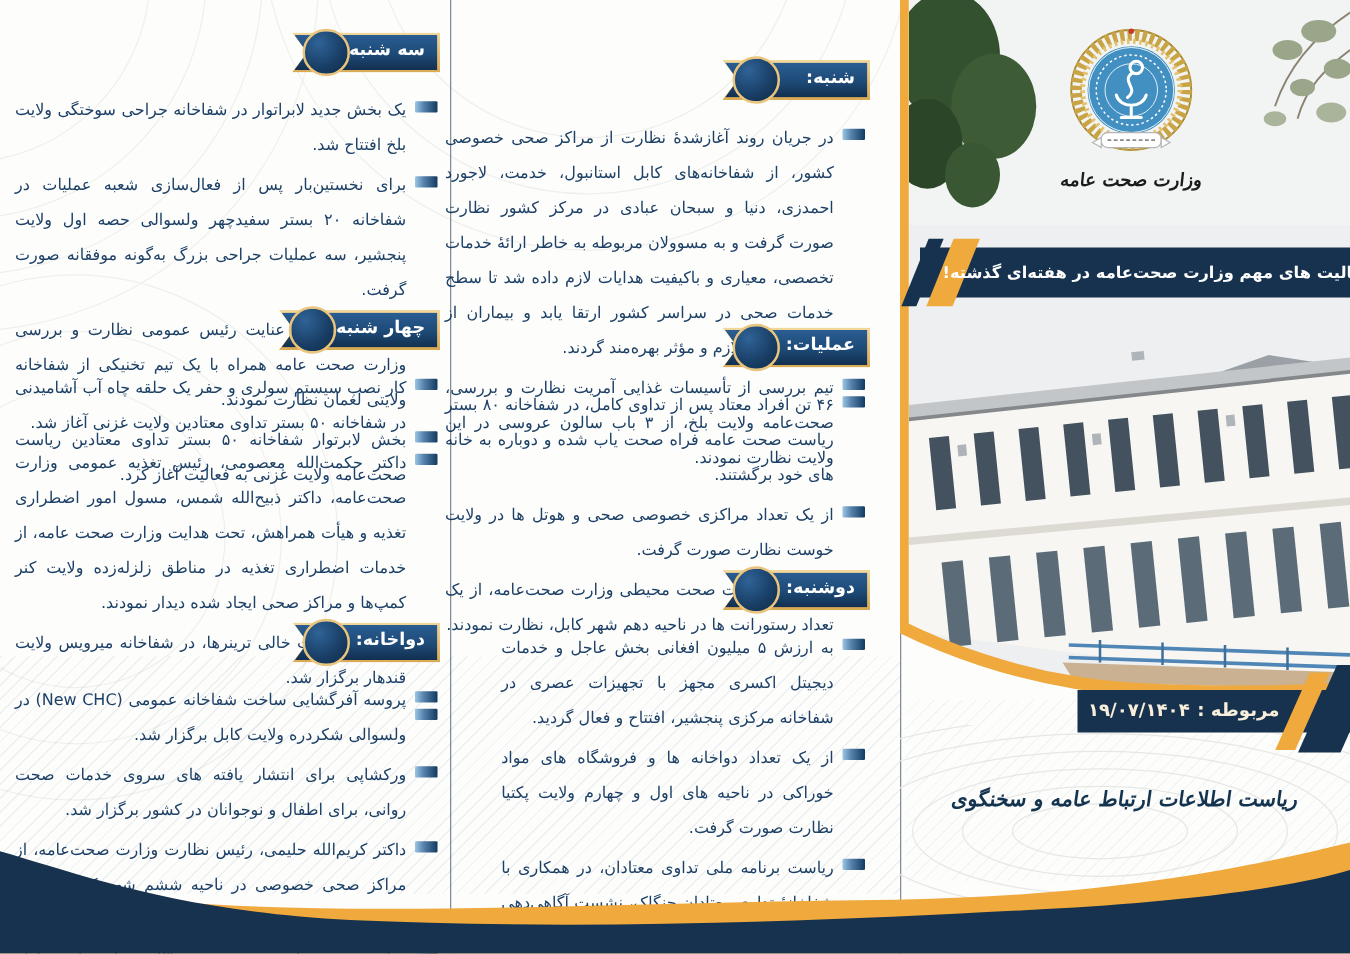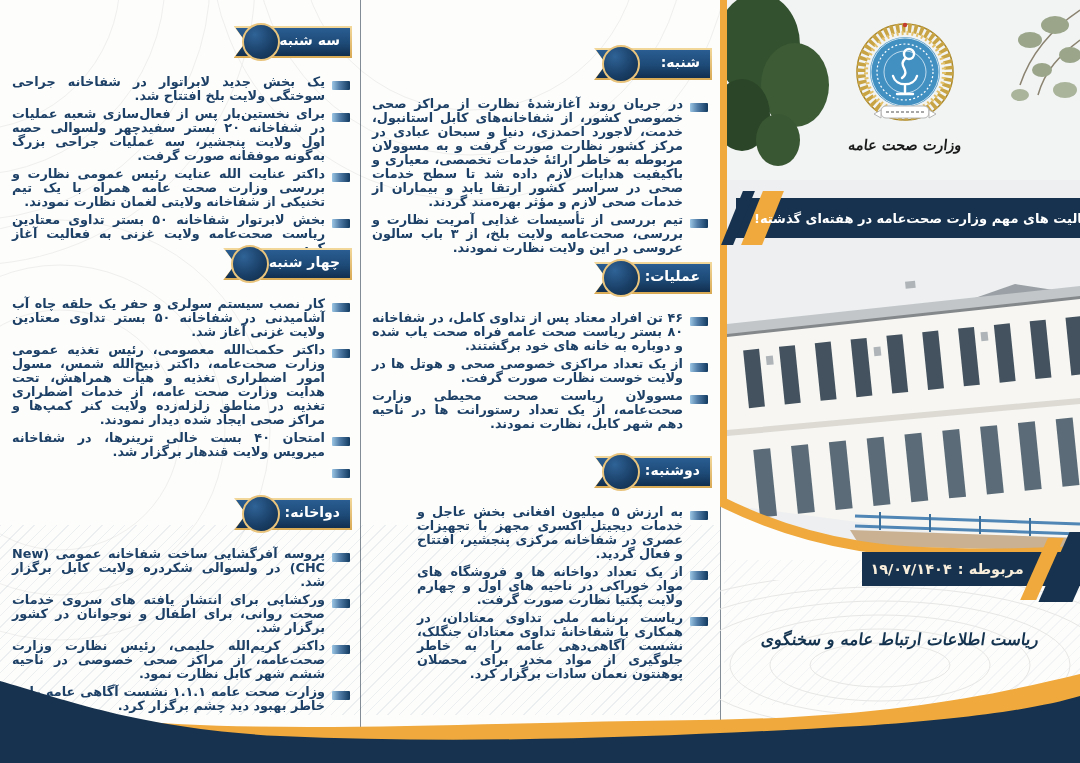--- a/index.html
+++ b/index.html
@@ -8,21 +8,21 @@
   
   .bg-arcs{position:absolute;inset:0;pointer-events:none;}
   .hatch{position:absolute;pointer-events:none;
          background:repeating-linear-gradient(135deg,rgba(90,115,140,0.10) 0 1px,transparent 1px 8px);}
   .fold{position:absolute;top:0;width:1px;height:763px;background:rgba(28,48,68,0.55);}
   
   .panel{position:absolute;top:0;width:360px;height:763px;}
   .section{position:absolute;right:0;left:0;}
   .bullets{margin:11px 10px 0 12px;}
   .bullet{position:relative;padding-right:25px;margin-bottom:4px;
-          color:#1d4066;font-size:12.8px;line-height:14px;font-weight:bold;text-align:justify;}
+          color:#1d4066;font-size:12.8px;line-height:28px;font-weight:normal;text-align:justify;}
   .marker{position:absolute;right:0;top:6px;width:18px;height:9px;border-radius:1px;
           background:linear-gradient(90deg,#9cc6e4 0%,#5480aa 40%,#123a60 100%);}
   
   .dbn{position:absolute;right:8px;height:38px;}
   .ribbon{position:relative;height:32px;min-width:118px;width:max-content;
           background:linear-gradient(180deg,#f2d89c,#d9a953);
           clip-path:polygon(0 0,100% 0,100% 100%,0 100%,12px 50%);}
   .ribbon-in{position:absolute;inset:2px;
           background:linear-gradient(180deg,#2a5d92 0%,#1d4a77 55%,#122f4f 100%);
           clip-path:polygon(0 0,100% 0,100% 100%,0 100%,10px 50%);}
@@ -120,21 +120,21 @@
       </div>
       <div class="bullets" style="padding-top:38px;">
         <div class="bullet"><span class="marker"></span><span>پروسه آفرگشایی ساخت شفاخانه عمومی (New CHC) در ولسوالی شکردره ولایت کابل برگزار شد.</span></div>
         <div class="bullet"><span class="marker"></span><span>ورکشاپی برای انتشار یافته های سروی خدمات صحت روانی، برای اطفال و نوجوانان در کشور برگزار شد.</span></div>
         <div class="bullet"><span class="marker"></span><span>داکتر کریم‌الله حلیمی، رئیس نظارت وزارت صحت‌عامه، از مراکز صحی خصوصی در ناحیه ششم شهر کابل نظارت نمود.</span></div>
         <div class="bullet"><span class="marker"></span><span>وزارت صحت عامه ۱.۱.۱ نشست آگاهی عامه را به خاطر بهبود دید چشم برگزار کرد.</span></div>
       </div>
     </div>
   </div>
 
-  <div class="panel" style="left:360px;">
+  <div class="panel" style="left:344px;">
 
     <div class="section" style="top:48px;">
       <div class="dbn">
         <div class="ribbon">
           <div class="ribbon-in"></div>
           <span class="ribbon-txt">شنبه:</span>
         </div>
         <div class="coin"></div>
       </div>
       <div class="bullets" style="padding-top:38px;margin-right:12px;">

